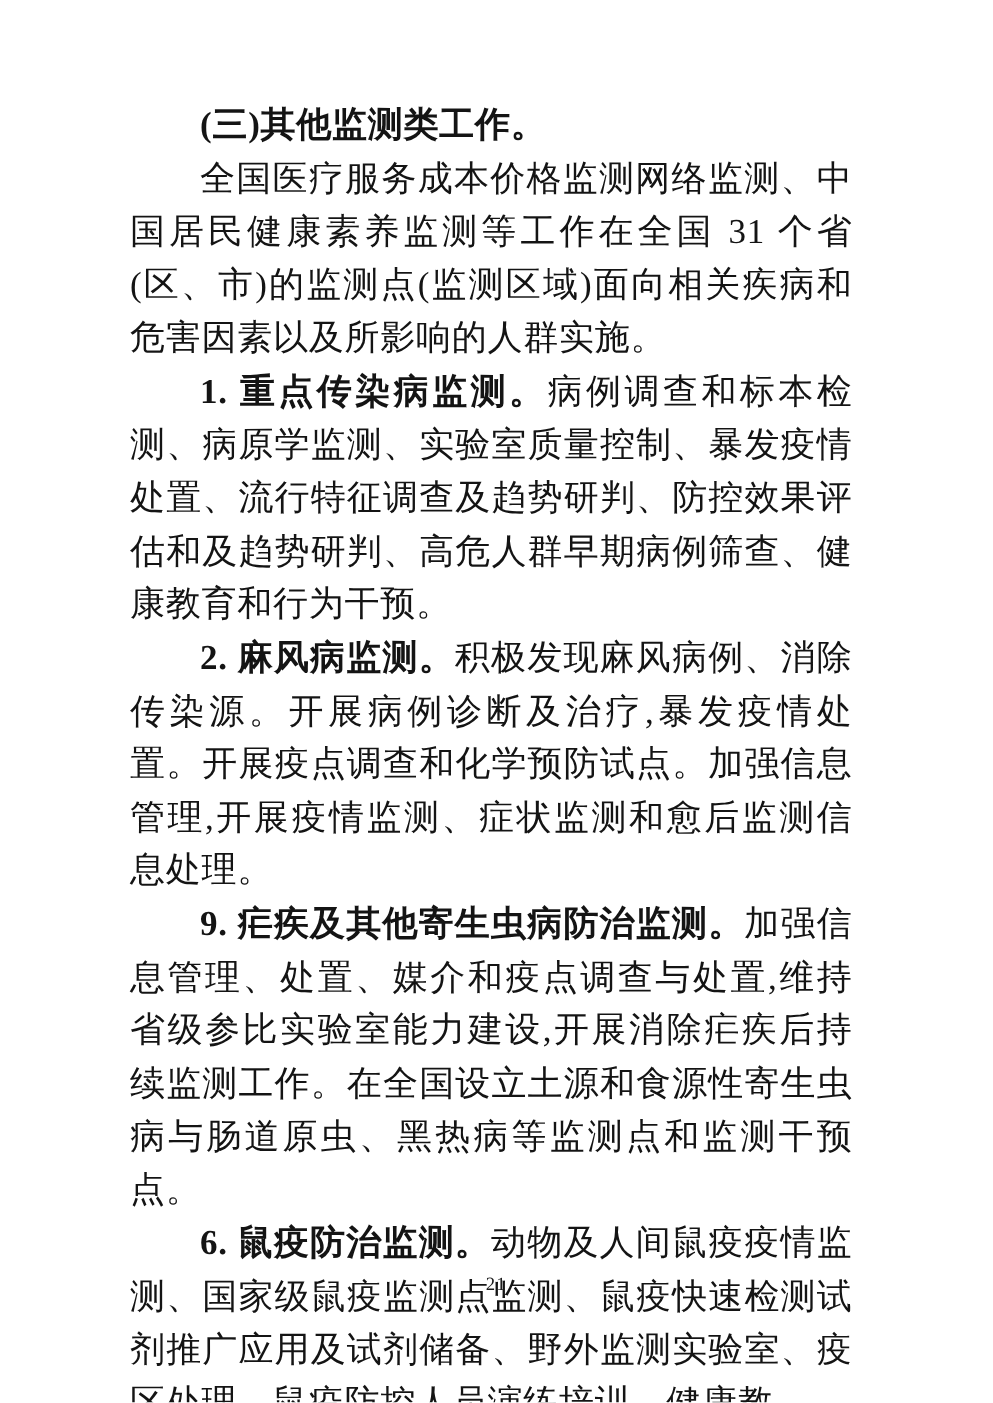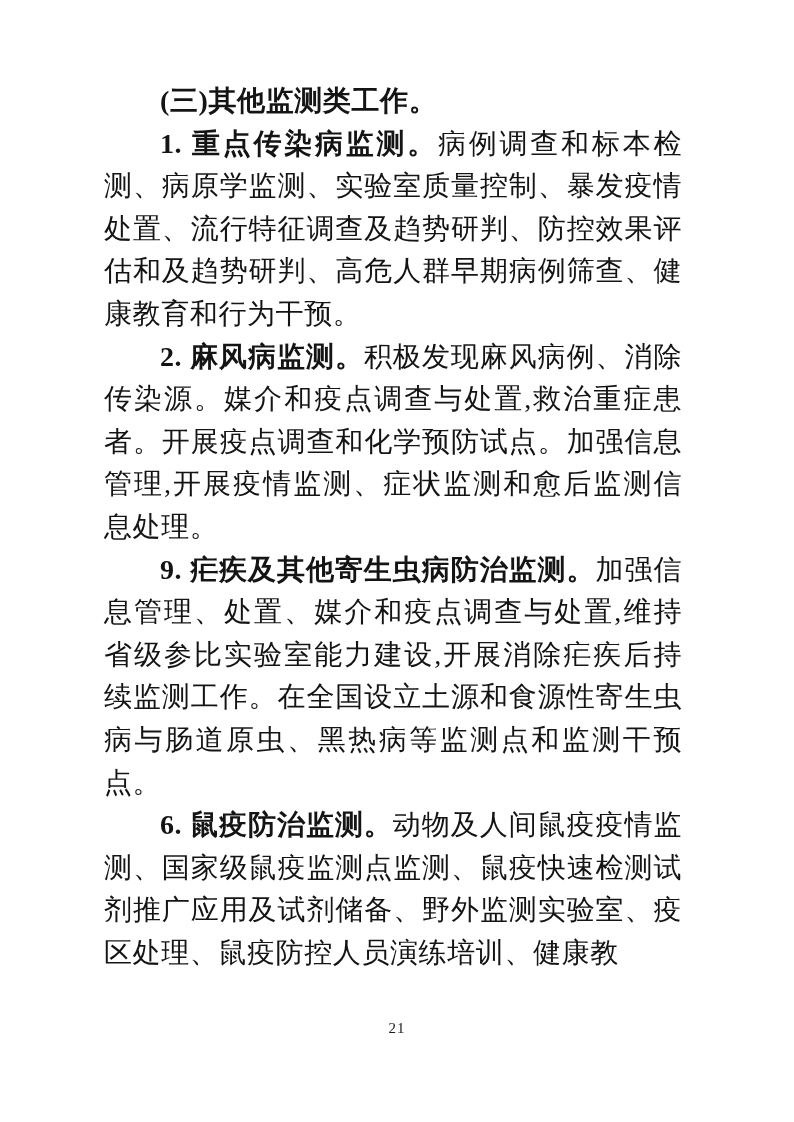--- a/index.html
+++ b/index.html
@@ -49,26 +49,27 @@
   }
 </style>
 </head>
 <body>
 
 <div class="page">
   <div class="content">
 
     <p class="block heading">(三)其他监测类工作。</p>
 
+    <p class="block">全国医疗服务成本价格监测网络监测、中国居民健康素养监测等工作在全国 31 个省(区、市)的监测点(监测区域)面向相关疾病和危害因素以及所影响的人群实施。</p>
 
 
 
     <p class="block"><span class="lead">1. 重点传染病监测。</span><span>病例调查和标本检测、病原学监测、实验室质量控制、暴发疫情处置、流行特征调查及趋势研判、防控效果评估和及趋势研判、高危人群早期病例筛查、健康教育和行为干预。</span></p>
 
-    <p class="block"><span class="lead">2. 麻风病监测。</span><span>积极发现麻风病例、消除传染源。媒介和疫点调查与处置,救治重症患者。开展疫点调查和化学预防试点。加强信息管理,开展疫情监测、症状监测和愈后监测信息处理。</span></p>
+    <p class="block"><span class="lead">2. 麻风病监测。</span><span>积极发现麻风病例、消除传染源。开展病例诊断及治疗,暴发疫情处置。开展疫点调查和化学预防试点。加强信息管理,开展疫情监测、症状监测和愈后监测信息处理。</span></p>
 
     <p class="block"><span class="lead">9. 疟疾及其他寄生虫病防治监测。</span><span>加强信息管理、处置、媒介和疫点调查与处置,维持省级参比实验室能力建设,开展消除疟疾后持续监测工作。在全国设立土源和食源性寄生虫病与肠道原虫、黑热病等监测点和监测干预点。</span></p>
 
     <p class="block"><span class="lead">6. 鼠疫防治监测。</span><span>动物及人间鼠疫疫情监测、国家级鼠疫监测点监测、鼠疫快速检测试剂推广应用及试剂储备、野外监测实验室、疫区处理、鼠疫防控人员演练培训、健康教</span></p>
 
   </div>
 
   <div class="page-number">21</div>
 </div>
 

